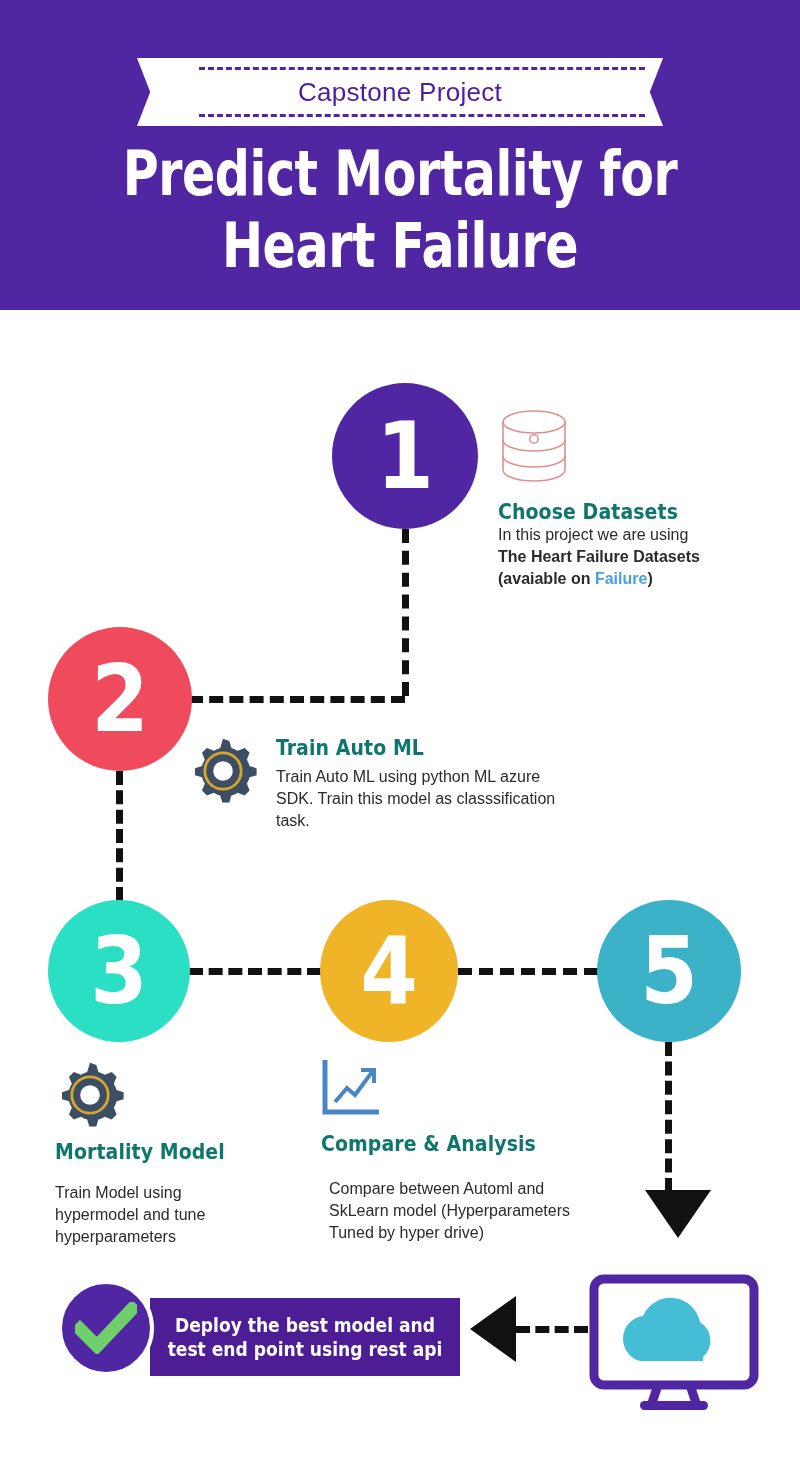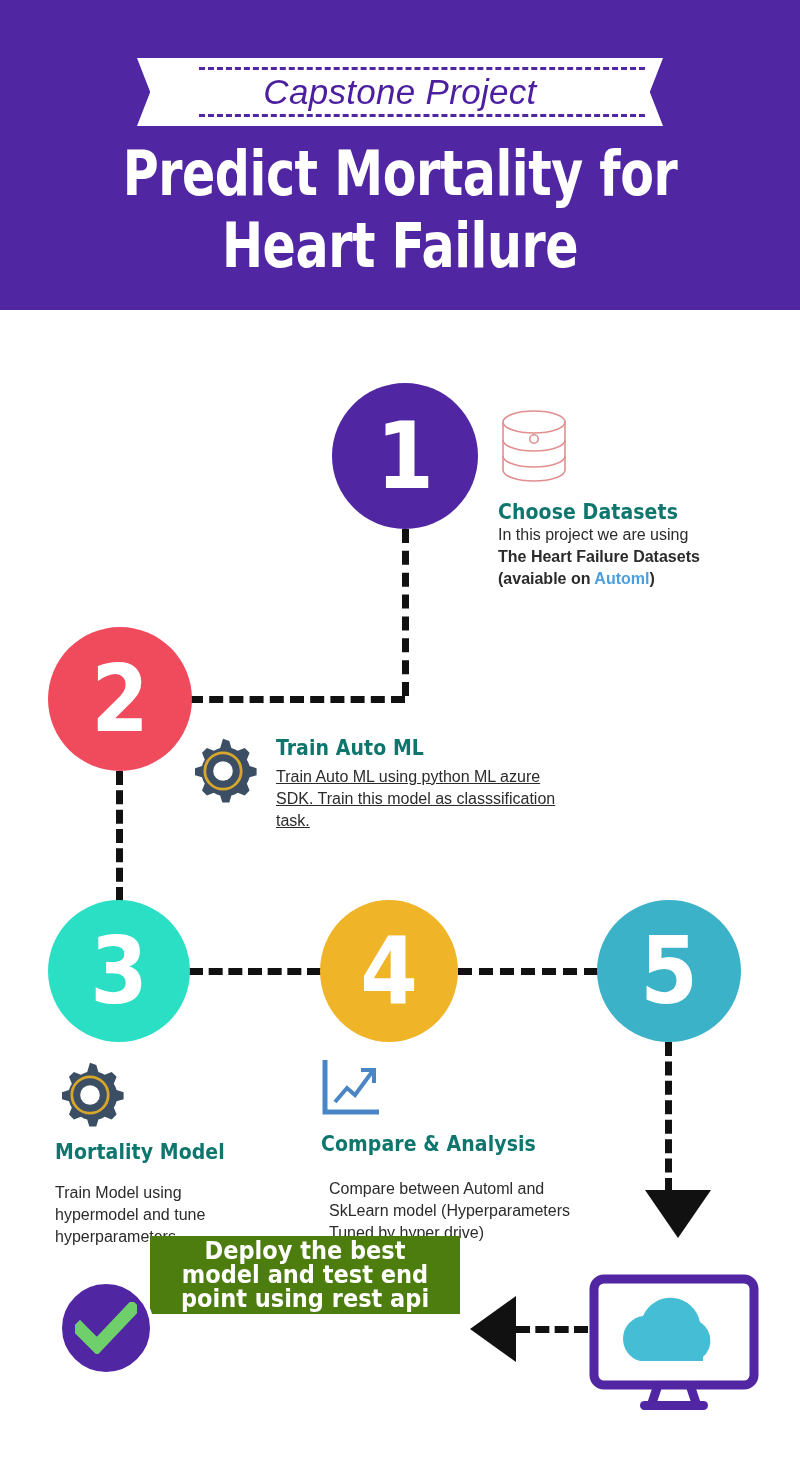--- a/index.html
+++ b/index.html
@@ -25,22 +25,22 @@
     background:#ffffff;
     display:flex;align-items:center;justify-content:center;
   }
   .ribbon-dash-top,.ribbon-dash-bot{
     position:absolute;left:40px;width:446px;height:0;
     border-top:3px dashed #5026a3;
   }
   .ribbon-dash-top{top:9px;}
   .ribbon-dash-bot{top:56px;}
   .ribbon-text{
-    font-size:35px;color:#4b1f9e;letter-spacing:.3px;
-    position:relative;z-index:2;font-style:italic;
+    font-size:26px;color:#4b1f9e;letter-spacing:.3px;
+    position:relative;z-index:2;
   }
   .ribbon-tail-l,.ribbon-tail-r{
     position:absolute;top:0;width:24px;height:68px;background:#ffffff;
   }
   .ribbon-tail-l{left:0;clip-path:polygon(0 0,100% 0,100% 100%,0 100%,55% 50%);}
   .ribbon-tail-r{right:0;clip-path:polygon(0 0,100% 0,45% 50%,100% 100%,0 100%);}
 
   .main-title{
     position:absolute;left:0;top:138px;width:800px;
     text-align:center;color:#ffffff;
@@ -85,26 +85,26 @@
   .gear{position:absolute;}
 
   
   .dbicon{position:absolute;}
 
   
   .charticon{position:absolute;}
 
   
   .deploy-bar{
-    position:absolute;left:150px;top:1236px;width:310px;height:78px;
-    background:#4d7c0f;
+    position:absolute;left:150px;top:1298px;width:310px;height:78px;
+    background:#4c1d95;
     display:flex;align-items:center;justify-content:center;
     text-align:center;color:#ffffff;
     font-family:"Liberation Sans Narrow","DejaVu Sans Condensed","Liberation Sans",sans-serif;
-    font-weight:bold;font-size:25px;line-height:24px;
+    font-weight:bold;font-size:19px;line-height:24px;
     padding:0 14px;box-sizing:border-box;
   }
   .check-circle{
     position:absolute;left:58px;top:1280px;width:96px;height:96px;
     border-radius:50%;background:#5026a3;border:4px solid #ffffff;
     box-sizing:border-box;z-index:6;
     display:flex;align-items:center;justify-content:center;
   }
   .arrow-left{
     position:absolute;left:470px;top:1296px;width:0;height:0;
@@ -181,35 +181,35 @@
         <circle cx="36" cy="31" r="4.2"></circle>
       </g>
     </svg>
   </div>
   <div class="blk" style="left:498px;top:500px;width:235px;">
     <div class="blk-title">Choose Datasets</div>
     <div class="blk-body">
       <div>In this project we are using</div>
       <div><b>The Heart Failure Datasets</b></div>
       <div>
-        <b>(avaiable on </b><b class="link">Automl</b><b>)</b>
+        <b>(avaiable on </b><b class="link">Failure</b><b>)</b>
       </div>
     </div>
   </div>
 
   <div class="gear" style="left:188px;top:736px;">
     <svg width="70" height="70" viewBox="0 0 100 100">
       <path fill="#3b4e63" d="M50 4 l9 3 3 10 a34 34 0 0 1 9 4 l10-4 7 7 -4 10 a34 34 0 0 1 4 9 l10 3 0 10 -10 3 a34 34 0 0 1-4 9 l4 10 -7 7 -10-4 a34 34 0 0 1-9 4 l-3 10 -10 0 -3-10 a34 34 0 0 1-9-4 l-10 4 -7-7 4-10 a34 34 0 0 1-4-9 l-10-3 0-10 10-3 a34 34 0 0 1 4-9 l-4-10 7-7 10 4 a34 34 0 0 1 9-4 l3-10 z"></path>
       <circle cx="50" cy="50" r="26" fill="none" stroke="#d8a62a" stroke-width="4"></circle>
       <circle cx="50" cy="50" r="14" fill="#ffffff"></circle>
     </svg>
   </div>
   <div class="blk" style="left:276px;top:736px;width:290px;">
     <div class="blk-title">Train Auto ML</div>
-    <div class="blk-body" style="margin-top:6px;text-decoration:underline;">Train Auto ML using python ML azure SDK. Train this model as classsification task.</div>
+    <div class="blk-body" style="margin-top:6px;">Train Auto ML using python ML azure SDK. Train this model as classsification task.</div>
   </div>
 
   <div class="gear" style="left:55px;top:1060px;">
     <svg width="70" height="70" viewBox="0 0 100 100">
       <path fill="#3b4e63" d="M50 4 l9 3 3 10 a34 34 0 0 1 9 4 l10-4 7 7 -4 10 a34 34 0 0 1 4 9 l10 3 0 10 -10 3 a34 34 0 0 1-4 9 l4 10 -7 7 -10-4 a34 34 0 0 1-9 4 l-3 10 -10 0 -3-10 a34 34 0 0 1-9-4 l-10 4 -7-7 4-10 a34 34 0 0 1-4-9 l-10-3 0-10 10-3 a34 34 0 0 1 4-9 l-4-10 7-7 10 4 a34 34 0 0 1 9-4 l3-10 z"></path>
       <circle cx="50" cy="50" r="26" fill="none" stroke="#d8a62a" stroke-width="4"></circle>
       <circle cx="50" cy="50" r="14" fill="#ffffff"></circle>
     </svg>
   </div>
   <div class="blk" style="left:55px;top:1140px;width:200px;">

